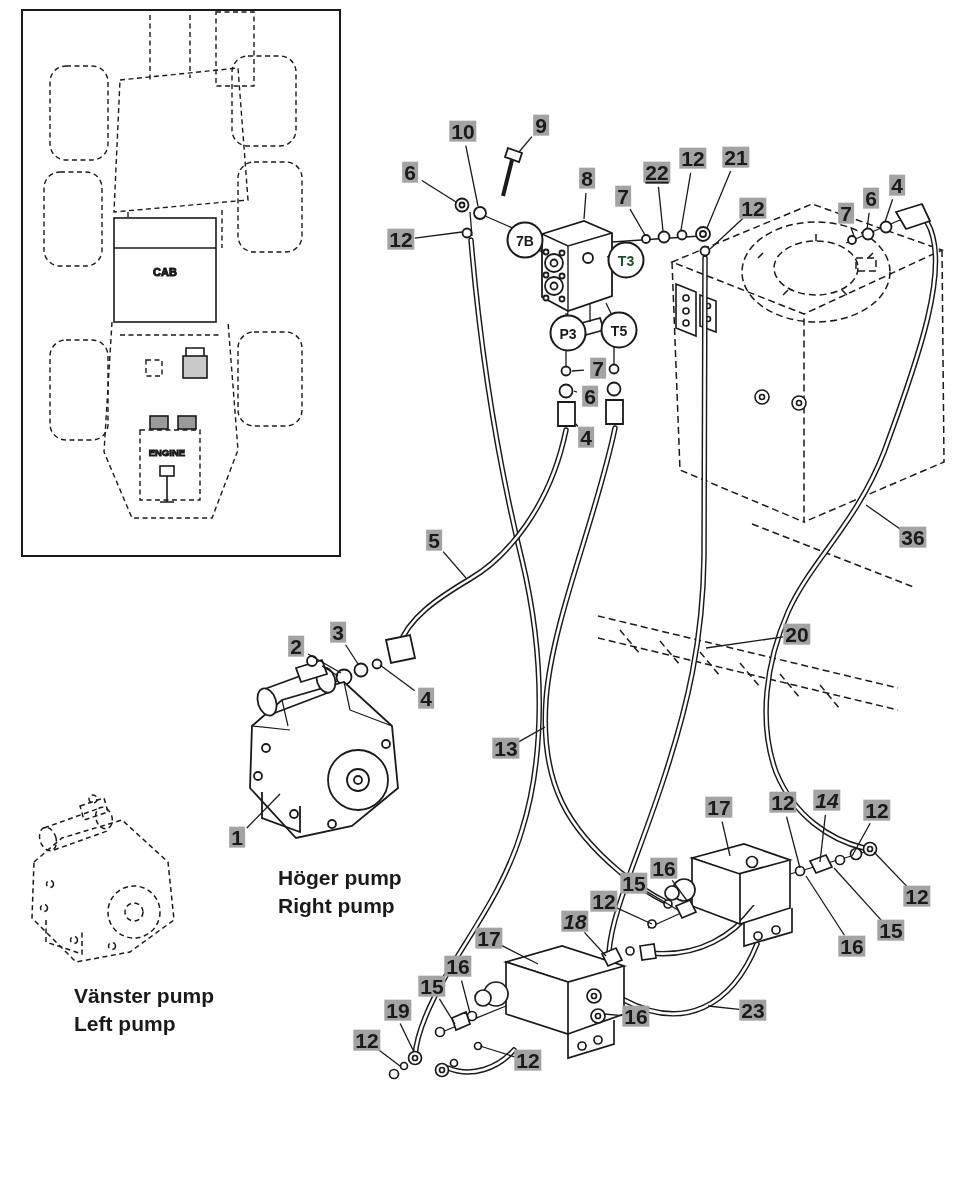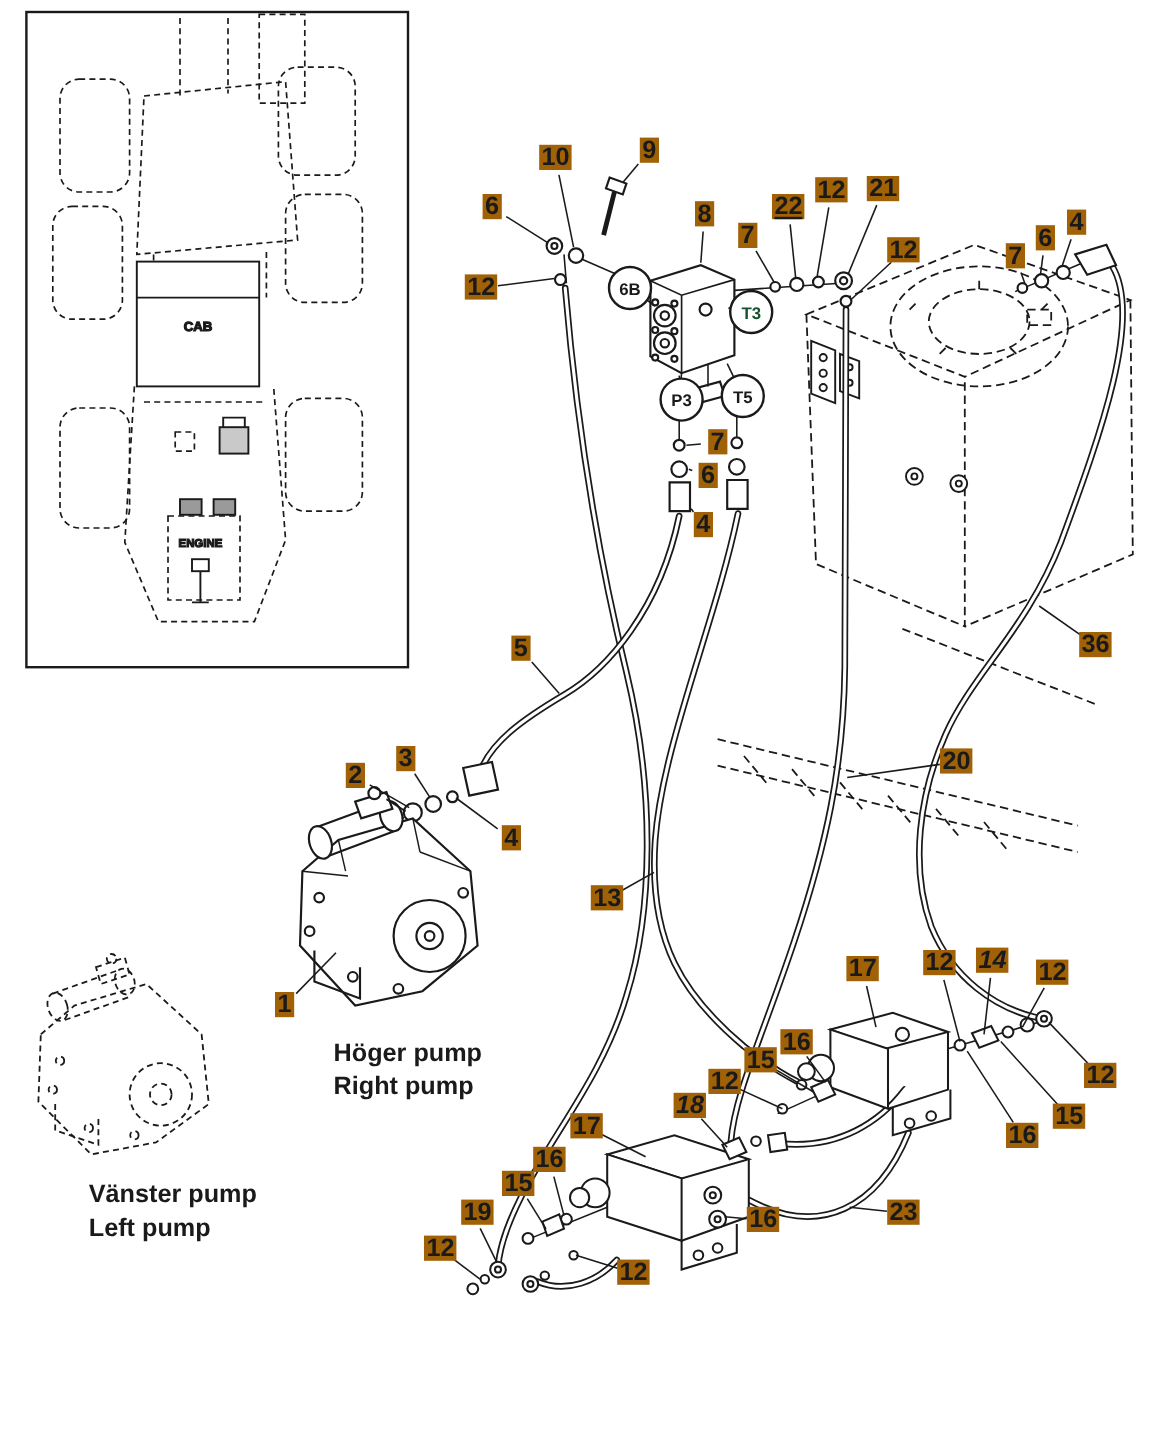--- a/index.html
+++ b/index.html
@@ -1,21 +1,21 @@
 <!DOCTYPE html>
 <html><head>
 <meta charset="utf-8">
 <style>
   html,body{margin:0;padding:0;background:#ffffff;}
   .page{position:relative;width:976px;height:1198px;background:#fff;overflow:hidden;
         font-family:"Liberation Sans",sans-serif;color:#1a1a1a;}
   svg.art,svg.leaders{position:absolute;left:0;top:0;width:976px;height:1198px;}
   .labels{position:absolute;left:0;top:0;width:976px;height:1198px;pointer-events:none;}
   .callout{position:absolute;transform:translate(-50%,-54%);font-weight:bold;font-size:21px;
-           background:#a16207;padding:0 2px;line-height:1;white-space:nowrap;}
+           background:#a3a3a3;padding:0 2px;line-height:1;white-space:nowrap;}
   .port{position:absolute;transform:translate(-50%,-50%);width:33px;height:33px;
         border:2px solid #1a1a1a;border-radius:50%;background:#fff;font-weight:bold;
         font-size:14px;display:flex;align-items:center;justify-content:center;}
   .caption{position:absolute;font-weight:bold;font-size:21px;line-height:1.32;white-space:nowrap;}
   .t-cab{font-size:11px;font-weight:bold;}
   .t-engine{font-size:9.5px;font-weight:bold;}
   .ho{stroke:#1a1a1a;stroke-width:5.5;fill:none;stroke-linecap:round;}
   .hi{stroke:#ffffff;stroke-width:2.6;fill:none;stroke-linecap:round;}
 </style>
 </head>
@@ -328,21 +328,21 @@
       <div class="callout" style="left: 604px; top: 902px; color: rgb(26, 26, 26);">12</div>
       <div class="callout" style="left: 575px; top: 922px; color: rgb(26, 26, 26); font-style: italic;">18</div>
       <div class="callout" style="left: 753px; top: 1011px; color: rgb(26, 26, 26);">23</div>
       <div class="callout" style="left: 489px; top: 939px; color: rgb(26, 26, 26);">17</div>
       <div class="callout" style="left: 458px; top: 967px; color: rgb(26, 26, 26);">16</div>
       <div class="callout" style="left: 432px; top: 987px; color: rgb(26, 26, 26);">15</div>
       <div class="callout" style="left: 398px; top: 1011px; color: rgb(26, 26, 26);">19</div>
       <div class="callout" style="left: 367px; top: 1041px; color: rgb(26, 26, 26);">12</div>
       <div class="callout" style="left: 528px; top: 1061px; color: rgb(26, 26, 26);">12</div>
       <div class="callout" style="left: 636px; top: 1017px; color: rgb(26, 26, 26);">16</div>
-      <div class="port" style="left: 525px; top: 240px; color: rgb(26, 26, 26);">6B</div>
+      <div class="port" style="left: 525px; top: 240px; color: rgb(26, 26, 26);">7B</div>
       <div class="port" style="left: 626px; top: 260px; color: #14532d;">T3</div>
       <div class="port" style="left: 568px; top: 333px; color: rgb(26, 26, 26);">P3</div>
       <div class="port" style="left: 619px; top: 330px; color: rgb(26, 26, 26);">T5</div>
       <div class="caption" style="left: 278px; top: 864px; color: rgb(26, 26, 26);">
         <div>Höger pump</div>
         <div>Right pump</div>
       </div>
       <div class="caption" style="left: 74px; top: 982px; color: rgb(26, 26, 26);">
         <div>Vänster pump</div>
         <div>Left pump</div>

